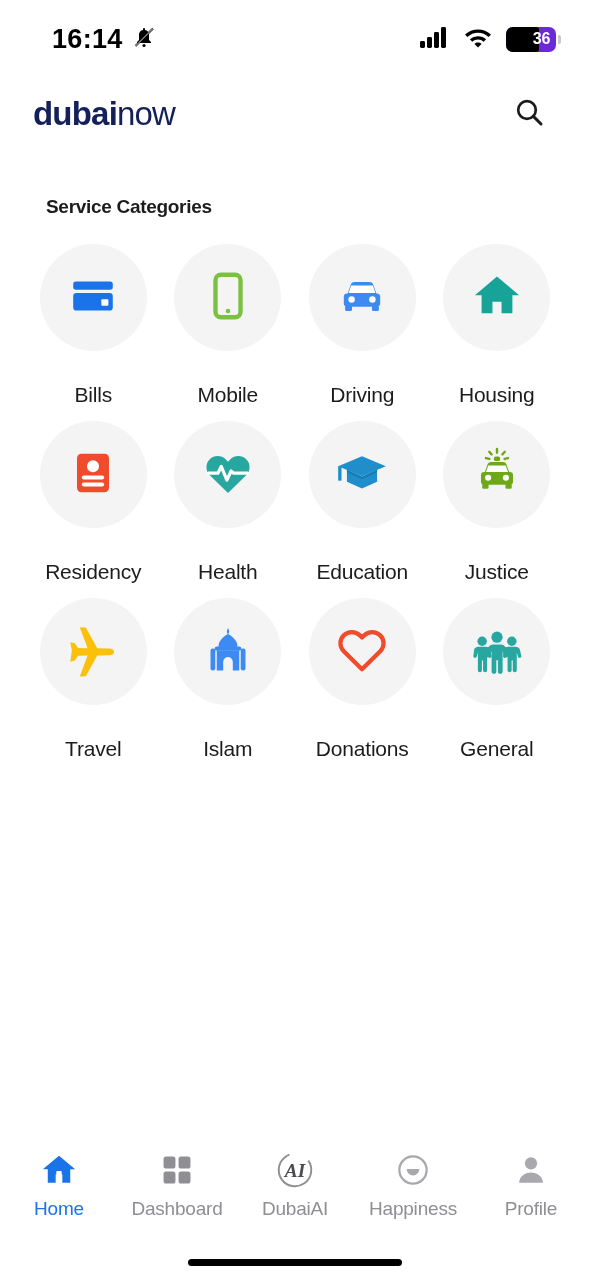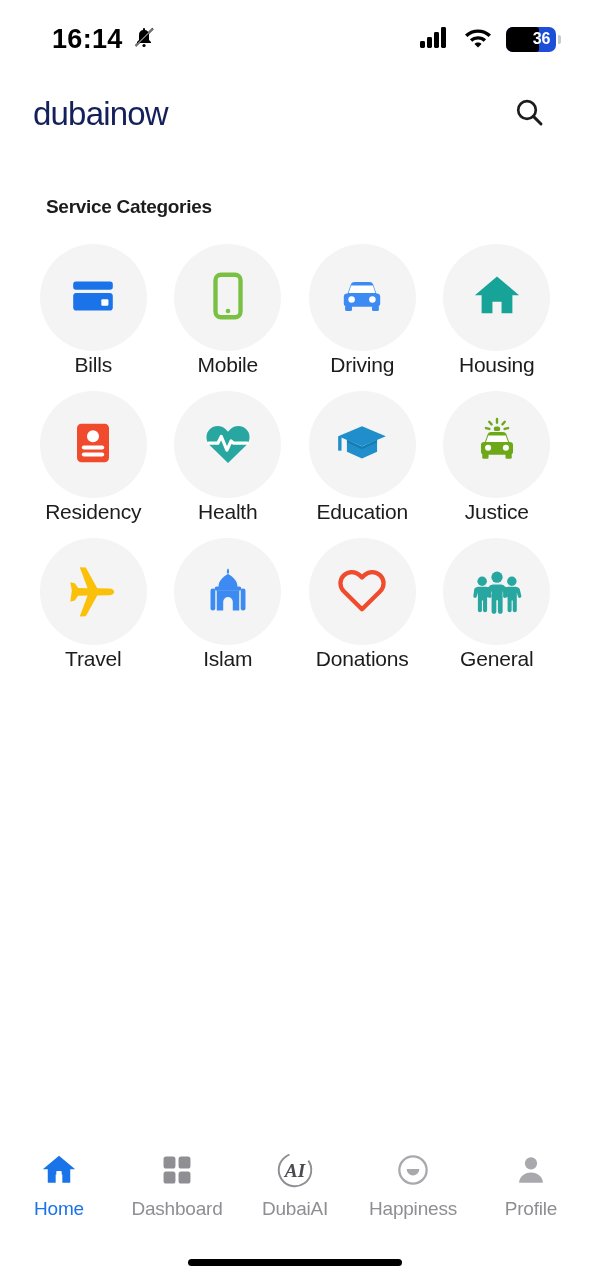--- a/index.html
+++ b/index.html
@@ -16,21 +16,21 @@
   .statusbar {
     height:78px; flex:0 0 78px;
     display:flex; align-items:center; justify-content:space-between;
     padding:0 34px 0 52px;
   }
   .sb-left { display:flex; align-items:center; gap:9px; }
   .sb-time { font-size:27px; font-weight:bold; color:#000; letter-spacing:.3px; }
   .sb-right { display:flex; align-items:center; gap:13px; }
   .battery {
     position:relative; width:50px; height:25px; border-radius:7px;
-    background:#1d4ed8; display:flex; align-items:center; justify-content:flex-end;
+    background:#6d28d9; display:flex; align-items:center; justify-content:flex-end;
   }
   .battery .fill {
     position:absolute; left:0; top:0; bottom:0; width:33px;
     background:#000; border-radius:7px 3px 3px 7px;
   }
   .battery .pct {
     position:relative; z-index:2; font-size:16px; font-weight:bold;
     color:#fff; padding-right:6px; letter-spacing:-.3px;
   }
   .battery .nub {
@@ -38,39 +38,39 @@
     background:#c9c9ce; border-radius:0 2px 2px 0;
   }
 
   
   .header {
     height:72px; flex:0 0 72px;
     display:flex; align-items:center; justify-content:space-between;
     padding:0 38px 0 33px;
   }
   .logo { font-size:33px; color:#14205a; letter-spacing:-.8px; white-space:nowrap; }
-  .logo .b { font-weight:normal; }
+  .logo .b { font-weight:bold; }
   .logo .n { font-weight:400;margin-top:40px; }
   .search-btn { width:46px; height:46px; display:flex; align-items:center; justify-content:center; cursor:pointer; }
 
   
   .content { flex:1 1 auto; padding:0 26px; }
   .section-title {
     font-size:19px; font-weight:bold; color:#1c1c1e;
     padding:46px 0 22px 20px; letter-spacing:-.3px;
   }
   .grid { display:grid; grid-template-columns:repeat(4,1fr); row-gap:10px; }
   .cat { display:flex; flex-direction:column; align-items:center; cursor:pointer; padding-top:4px; }
   .cat-circle {
     width:107px; height:107px; border-radius:50%;
     background:#f4f4f5;
     display:flex; align-items:center; justify-content:center;
   }
   .cat-label {
-    margin-top:2px; font-size:21px; color:#1c1c1e; text-align:center;
+    margin-top:32px; font-size:21px; color:#1c1c1e; text-align:center;
     letter-spacing:-.2px; white-space:nowrap;
   }
 
   
   .tabbar {
     flex:0 0 108px; height:108px;
     display:flex; align-items:flex-start; justify-content:space-around;
     padding-top:14px; background:#fff;
   }
   .tab { display:flex; flex-direction:column; align-items:center; gap:8px; cursor:pointer; width:118px; }

